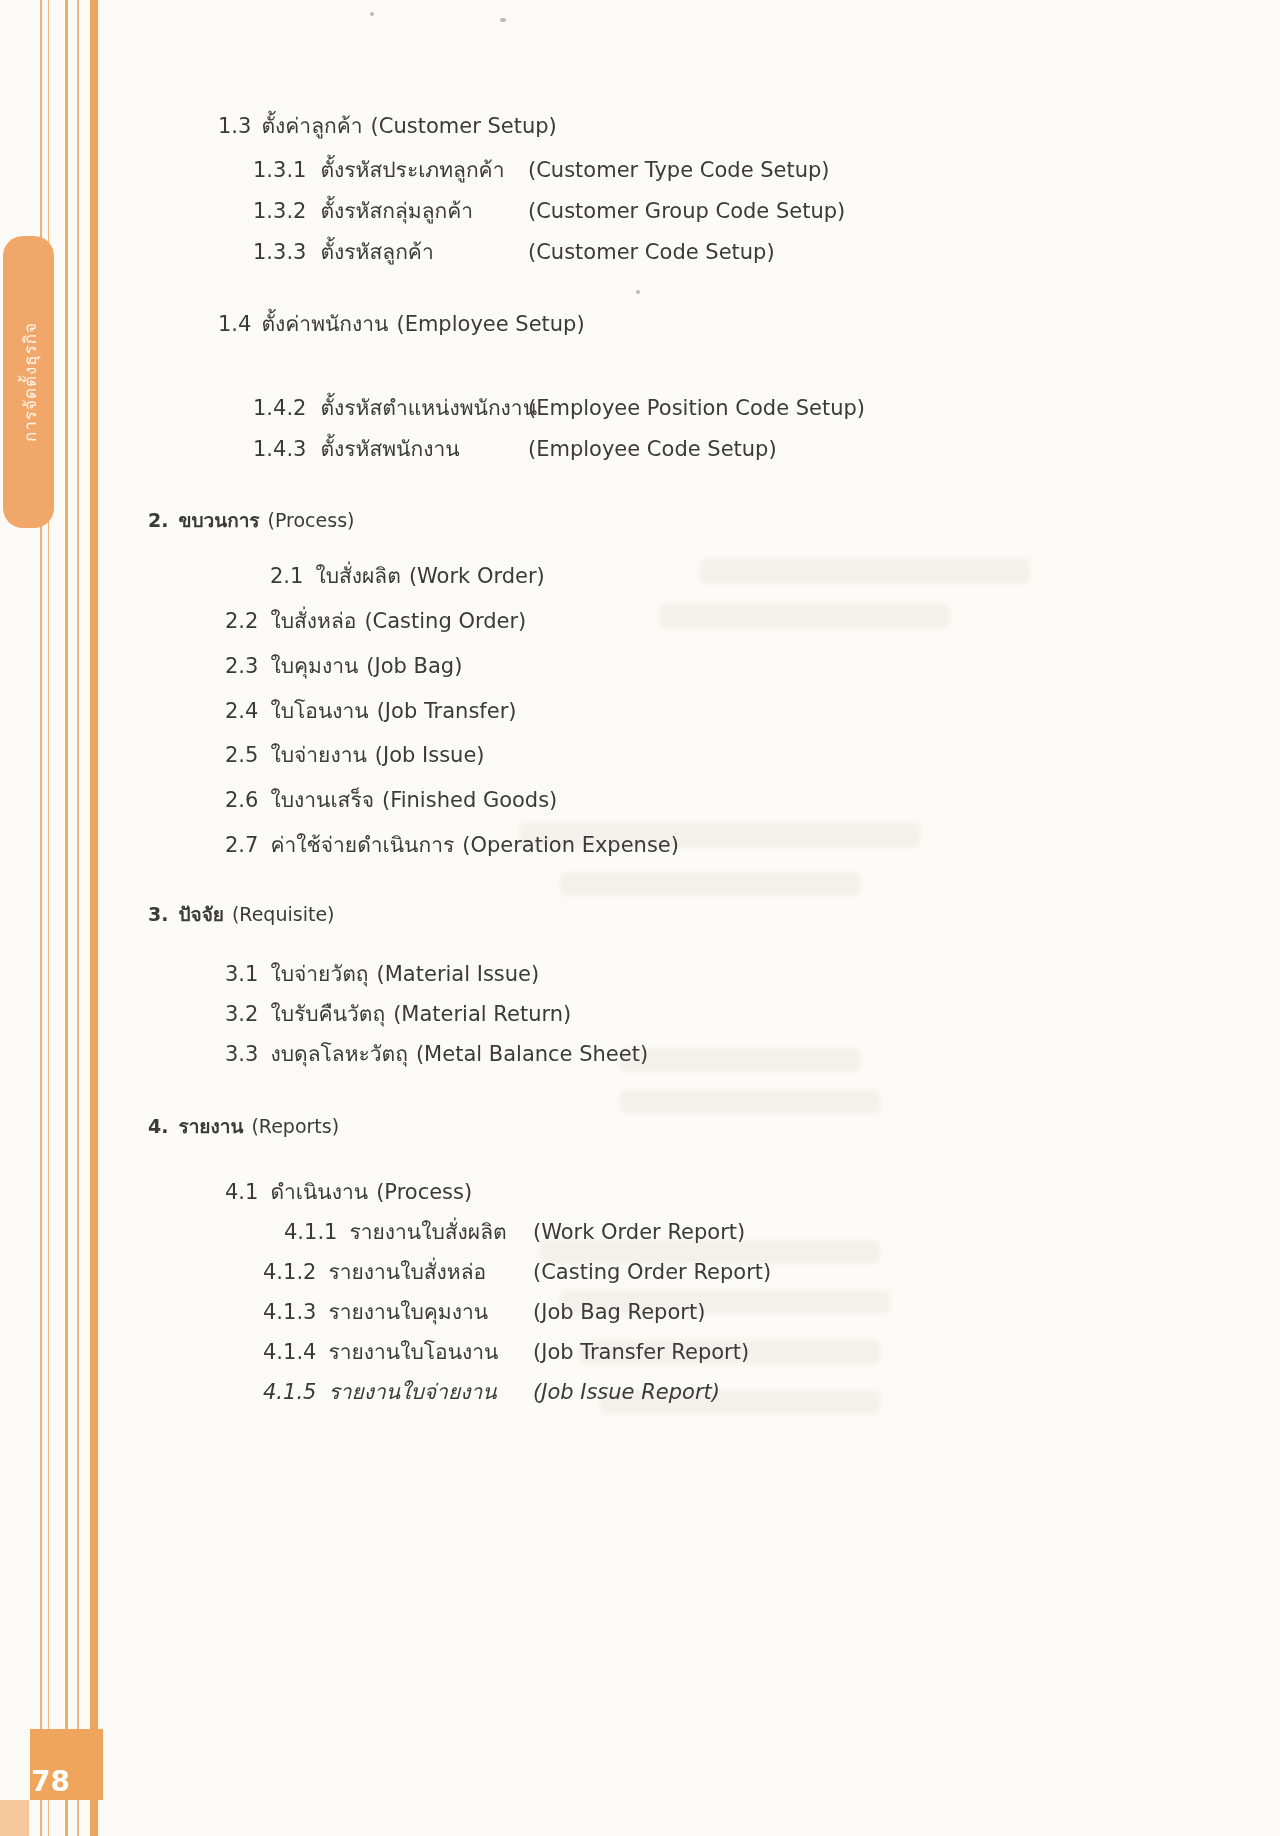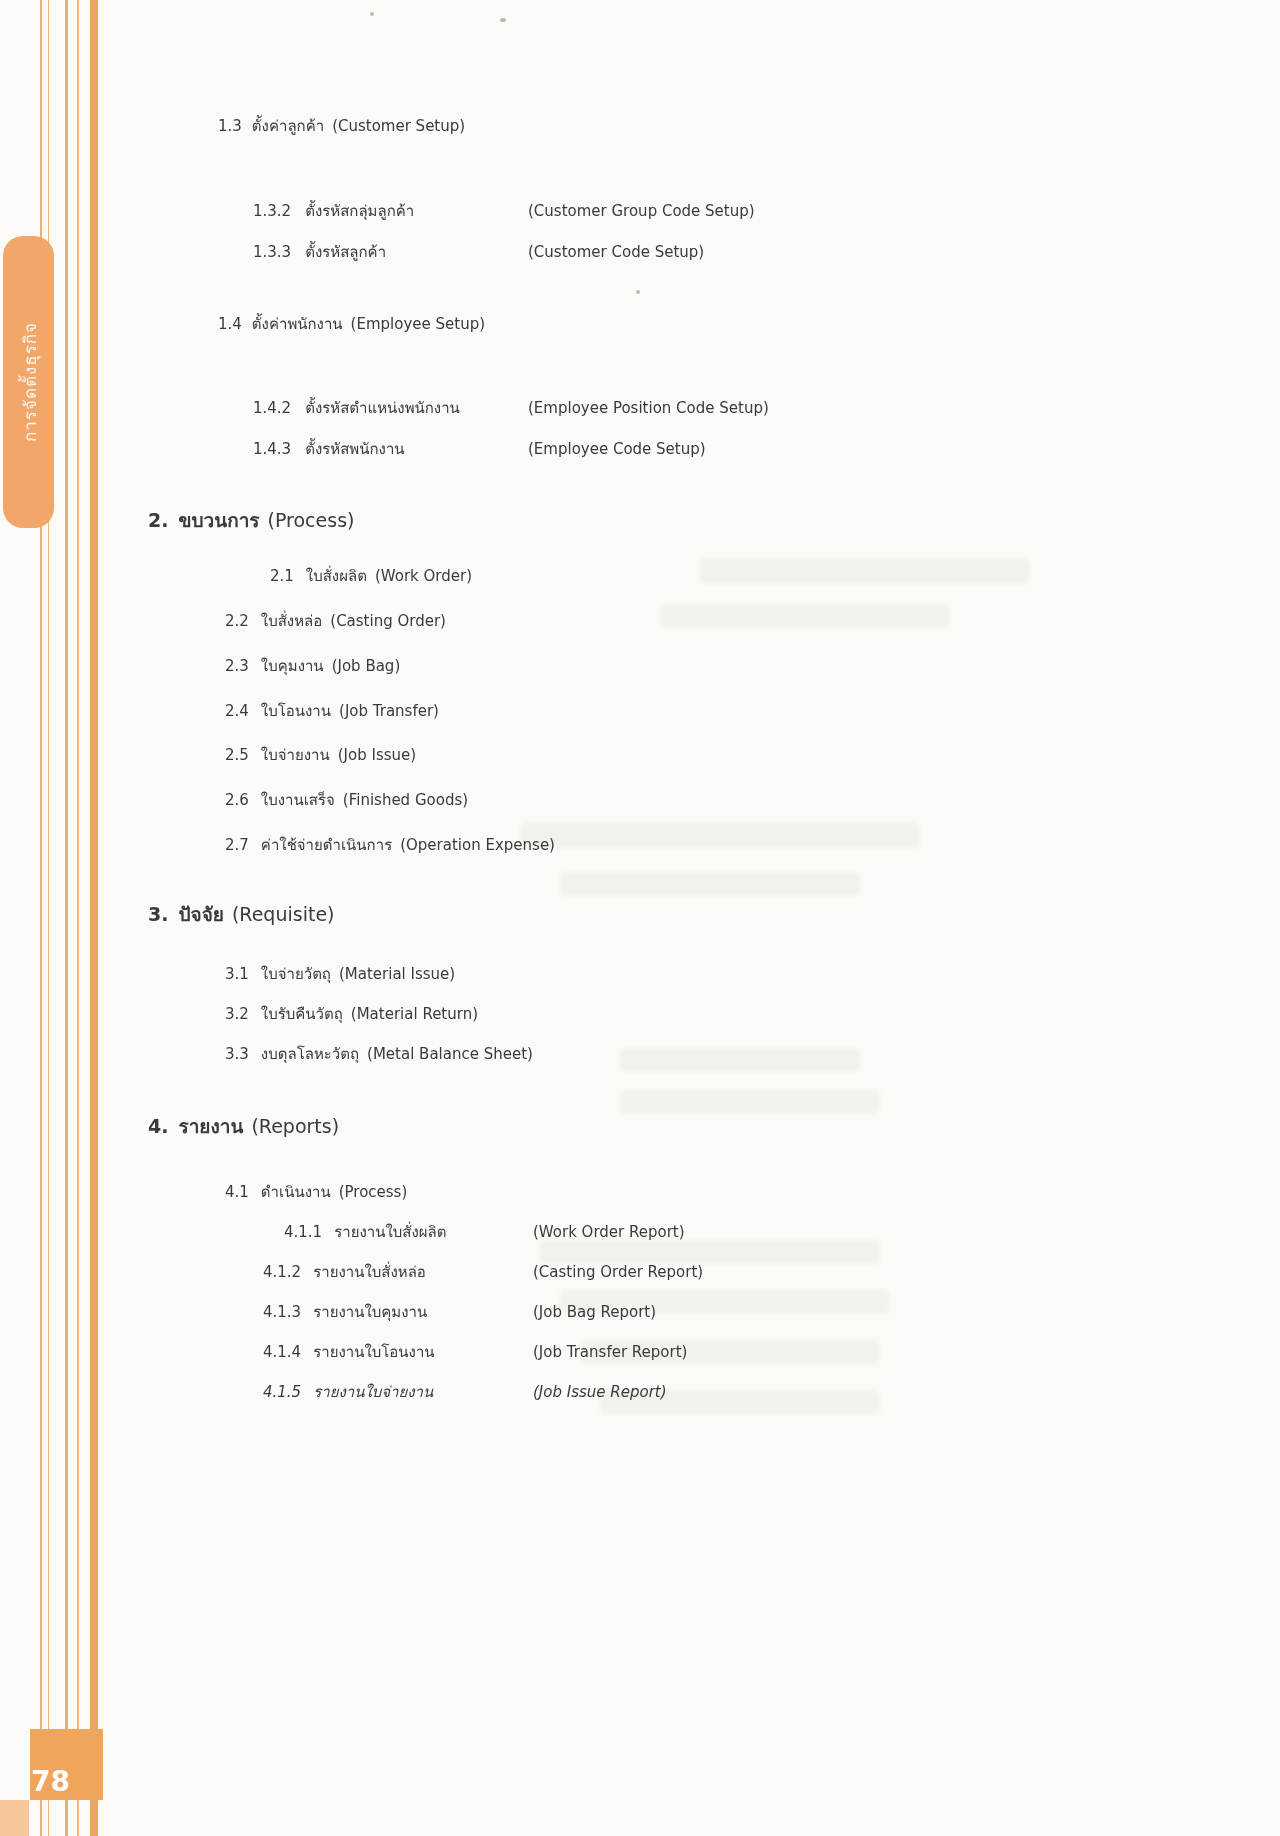--- a/index.html
+++ b/index.html
@@ -30,21 +30,21 @@
     color:#fdf6ec;font-size:17px;letter-spacing:1px;
   }
   
   .pgsquare{position:absolute;left:30px;top:1729px;width:73px;height:71px;background:#efa65c;}
   .pgsquare-light{position:absolute;left:0;top:1800px;width:29px;height:36px;background:#f5c79b;}
   .pgnum{
     position:absolute;left:31px;top:1765px;
     color:#ffffff;font-weight:700;font-size:28px;line-height:33px;
   }
   
-  .row{position:absolute;left:0;width:100%;white-space:nowrap;font-size:15px;line-height:28px;}
+  .row{position:absolute;left:0;width:100%;white-space:nowrap;font-size:21px;line-height:28px;}
   .row .num{display:inline-block;}
   .indent-a .num{margin-left:218px;margin-right:10px;}
   .indent-b .num{margin-left:253px;margin-right:14px;}
   .indent-c .num{margin-left:225px;margin-right:12px;}
   .indent-d .num{margin-left:263px;margin-right:12px;}
   .section{font-size:19px;}
   .section .num{margin-left:148px;margin-right:10px;font-weight:700;}
   .section .thai{font-weight:700;}
   .en-inline{margin-left:8px;}
   .en-abs{position:absolute;left:528px;top:0;}
@@ -82,20 +82,23 @@
   <div class="bleed" style="left:560px;top:1290px;width:330px;height:24px;"></div>
   <div class="bleed" style="left:580px;top:1340px;width:300px;height:24px;"></div>
   <div class="bleed" style="left:600px;top:1390px;width:280px;height:24px;"></div>
 
   <div class="speck" style="left:500px;top:18px;width:6px;height:4px;"></div>
   <div class="speck" style="left:370px;top:12px;width:4px;height:4px;"></div>
   <div class="speck" style="left:636px;top:290px;width:4px;height:4px;"></div>
 
   <div class="row indent-a" style="top:112px;">
     <span class="num">1.3</span><span class="thai">ตั้งค่าลูกค้า</span><span class="en-inline">(Customer Setup)</span>
+  </div>
+  <div class="row indent-b" style="top:156px;">
+    <span class="num">1.3.1</span><span class="thai">ตั้งรหัสประเภทลูกค้า</span><span class="en-abs">(Customer Type Code Setup)</span>
   </div>
   <div class="row indent-b" style="top:197px;">
     <span class="num">1.3.2</span><span class="thai">ตั้งรหัสกลุ่มลูกค้า</span><span class="en-abs">(Customer Group Code Setup)</span>
   </div>
   <div class="row indent-b" style="top:238px;">
     <span class="num">1.3.3</span><span class="thai">ตั้งรหัสลูกค้า</span><span class="en-abs">(Customer Code Setup)</span>
   </div>
 
   <div class="row indent-a" style="top:310px;">
     <span class="num">1.4</span><span class="thai">ตั้งค่าพนักงาน</span><span class="en-inline">(Employee Setup)</span>

